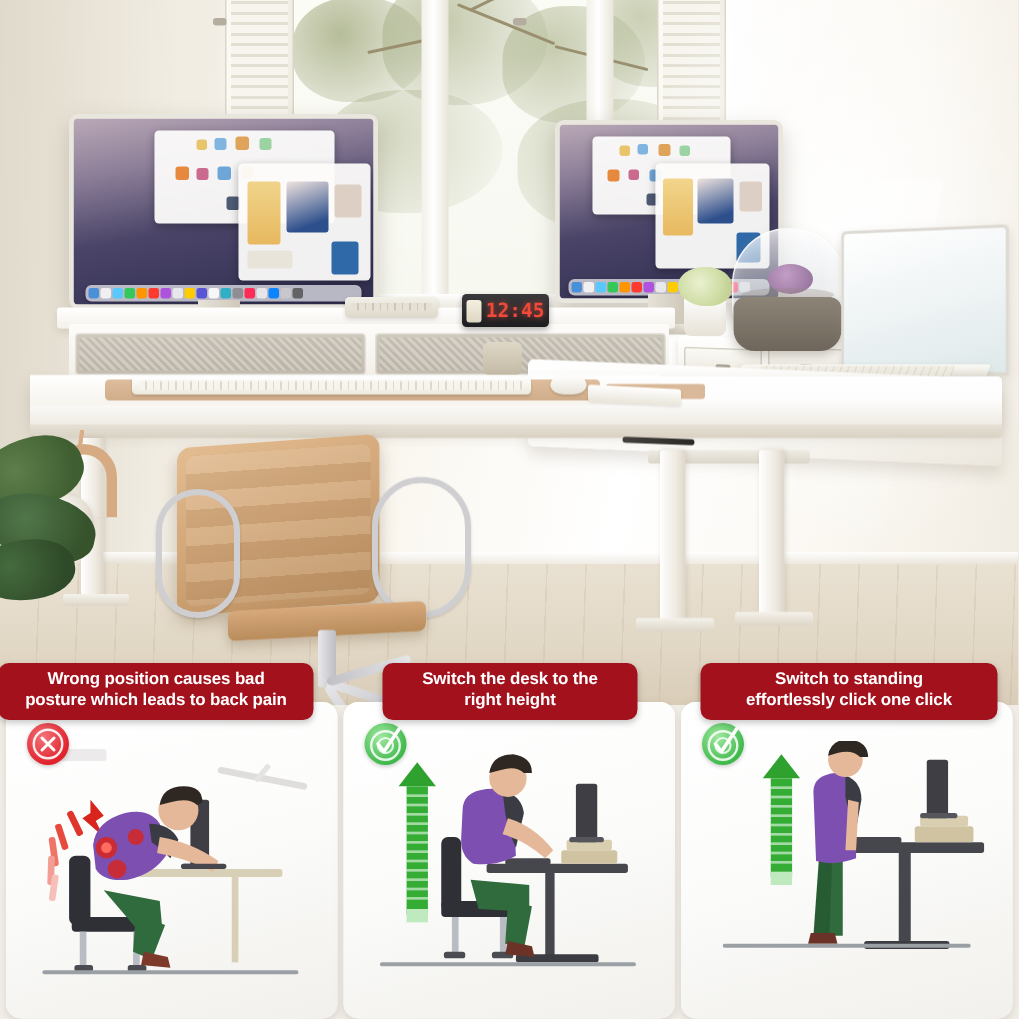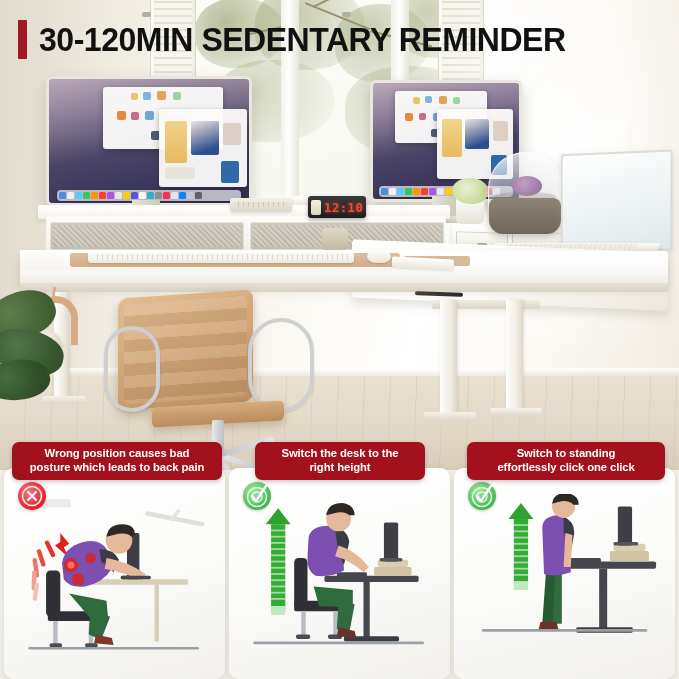--- a/index.html
+++ b/index.html
@@ -347,21 +347,21 @@
     <div class="shelf"></div>
     <div class="shelf-body"></div>
     <div class="drawer" style="left:50px;width:194px;"></div>
     <div class="drawer-knob" style="left:142px;"></div>
     <div class="drawer" style="left:250px;width:194px;"></div>
     <div class="drawer-knob" style="left:342px;"></div>
 
     <div class="charger"></div>
     <div class="clock">
       <div class="face"></div>
-      <div class="digits">12:10</div>
+      <div class="digits">12:45</div>
     </div>
     <div class="trinket"></div>
 
     <div class="rdrawer-unit"></div>
     <div class="rdrawer" style="left:456px;width:52px;">
         <span></span>
       </div>
     <div class="rdrawer" style="left:512px;width:52px;">
         <span></span>
       </div>
@@ -412,24 +412,20 @@
     <div class="chair-arm" style="left:248px;top:318px;width:58px;height:86px;"></div>
     <div class="chair-seat"></div>
     <div class="chair-post"></div>
     <div class="chair-star" style="left:218px;top:452px;width:62px;transform:rotate(18deg);"></div>
     <div class="chair-star" style="left:218px;top:452px;width:58px;transform:rotate(-16deg) scaleX(-1);transform-origin:right center;left:160px;"></div>
     <div class="chair-star" style="left:218px;top:454px;width:50px;transform:rotate(56deg);"></div>
     <div class="caster" style="left:272px;top:456px;"></div>
     <div class="caster" style="left:150px;top:456px;"></div>
   </div>
 
-  <div class="headline">
-    <div class="bar"></div>
-    <div class="txt">30-120MIN SEDENTARY REMINDER</div>
-  </div>
 
   <div class="panels">
 
     <div class="panel">
       <div class="panel-bg"></div>
 
       <div class="badge bad">
         <svg viewBox="0 0 28 28">
           <circle cx="14" cy="14" r="9.5" fill="none" stroke="#ffffff" stroke-width="1.6" opacity=".9"></circle>
           <path d="M10 10 L18 18 M18 10 L10 18" stroke="#ffffff" stroke-width="2" stroke-linecap="round"></path>
@@ -610,21 +606,21 @@
 
         <circle cx="112" cy="14" r="13" fill="#e6b89a"></circle>
         <path d="M99 11 Q101 -2 116 -1 Q129 1 129 12 L123 12 Q117 6 106 9 Z" fill="#2e2722"></path>
 
         <rect x="20" y="152" width="186" height="3" rx="1.5" fill="#9aa0a4"></rect>
       </svg>
     </div>
   </div>
 
   <div style="position:absolute;left:0;top:468px;width:679px;height:0;z-index:50;">
-    <div class="caption" style="left:117px;width:188px;transform:translateX(-50%);">Wrong position causes bad
+    <div class="caption" style="left:104px;width:188px;transform:translateX(-50%);">Wrong position causes bad
 posture which leads to back pain</div>
     <div class="caption" style="left:340px;width:148px;transform:translateX(-50%);">Switch the desk to the
 right height</div>
     <div class="caption" style="left:566px;width:176px;transform:translateX(-50%);">Switch to standing
 effortlessly click one click</div>
   </div>
 
 </div>
 
 </body></html>

